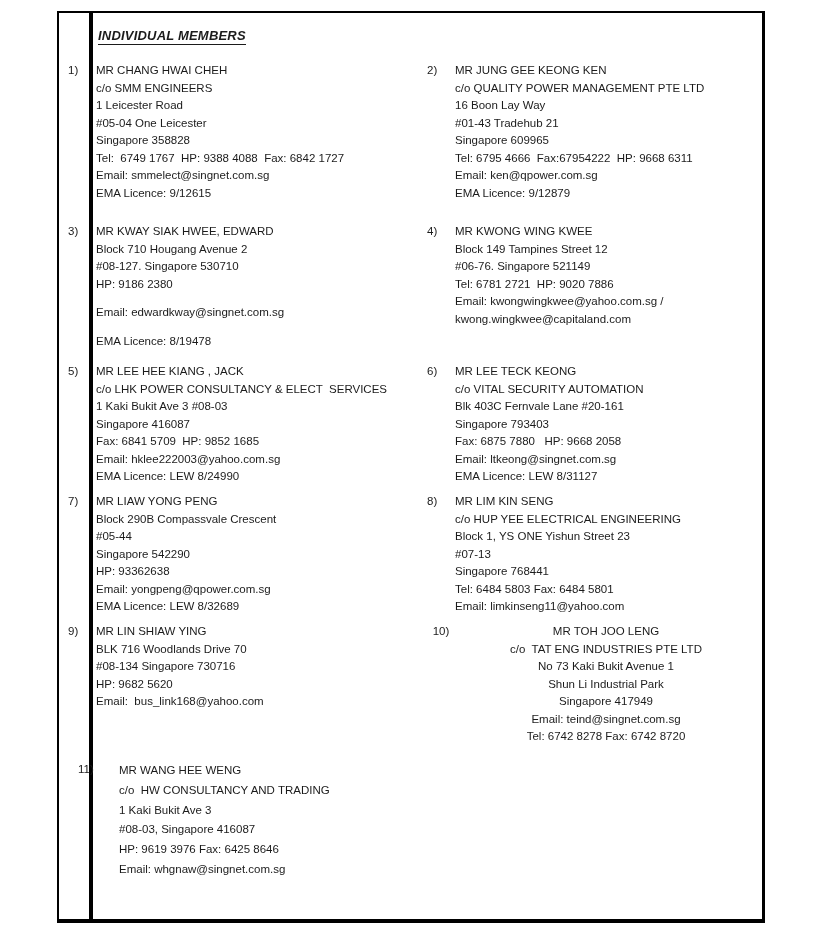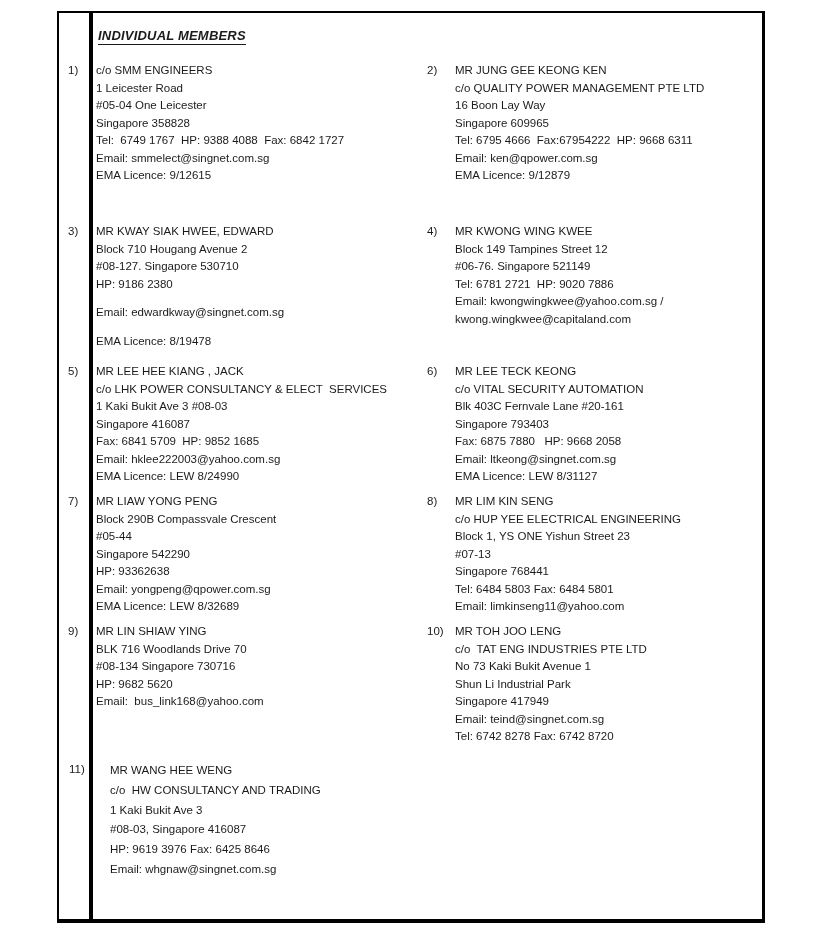--- a/index.html
+++ b/index.html
@@ -69,35 +69,37 @@
 <body>
 
 <div class="page">
   <div class="doc-frame">
     <div class="num-divider"></div>
     <h1 class="title">INDIVIDUAL MEMBERS</h1>
     <div>
         <div class="entry" style="top: 49px; left: 9px; width: 336px;">
     <div class="num">1)</div>
     <div class="lines">
+            <div class="line">MR CHANG HWAI CHEH</div>
             <div class="line">c/o SMM ENGINEERS</div>
             <div class="line">1 Leicester Road</div>
             <div class="line">#05-04 One Leicester</div>
             <div class="line">Singapore 358828</div>
             <div class="line">Tel:  6749 1767  HP: 9388 4088  Fax: 6842 1727</div>
             <div class="line">Email: smmelect@singnet.com.sg</div>
             <div class="line">EMA Licence: 9/12615</div>
           </div>
   </div>
         <div class="entry" style="top: 49px; left: 368px; width: 330px;">
     <div class="num">2)</div>
     <div class="lines">
             <div class="line">MR JUNG GEE KEONG KEN</div>
             <div class="line">c/o QUALITY POWER MANAGEMENT PTE LTD</div>
             <div class="line">16 Boon Lay Way</div>
+            <div class="line">#01-43 Tradehub 21</div>
             <div class="line">Singapore 609965</div>
             <div class="line">Tel: 6795 4666  Fax:67954222  HP: 9668 6311</div>
             <div class="line">Email: ken@qpower.com.sg</div>
             <div class="line">EMA Licence: 9/12879</div>
           </div>
   </div>
         <div class="entry" style="top: 210px; left: 9px; width: 336px;">
     <div class="num">3)</div>
     <div class="lines">
             <div class="line">MR KWAY SIAK HWEE, EDWARD</div>
@@ -172,33 +174,33 @@
         <div class="entry" style="top: 610px; left: 9px; width: 336px;">
     <div class="num">9)</div>
     <div class="lines">
             <div class="line">MR LIN SHIAW YING</div>
             <div class="line">BLK 716 Woodlands Drive 70</div>
             <div class="line">#08-134 Singapore 730716</div>
             <div class="line">HP: 9682 5620</div>
             <div class="line">Email:  bus_link168@yahoo.com</div>
           </div>
   </div>
-        <div class="entry" style="top: 610px; left: 368px; width: 330px;">
+        <div class="entry" style="top: 610px; left: 368px; width: 330px; text-align: center;">
     <div class="num">10)</div>
     <div class="lines">
             <div class="line">MR TOH JOO LENG</div>
             <div class="line">c/o  TAT ENG INDUSTRIES PTE LTD</div>
             <div class="line">No 73 Kaki Bukit Avenue 1</div>
             <div class="line">Shun Li Industrial Park</div>
             <div class="line">Singapore 417949</div>
             <div class="line">Email: teind@singnet.com.sg</div>
             <div class="line">Tel: 6742 8278 Fax: 6742 8720</div>
           </div>
   </div>
-        <div class="entry wide" style="top: 748px; left: 10px; width: 336px;">
+        <div class="entry wide" style="top: 748px; left: 19px; width: 336px;">
     <div class="num">11)</div>
     <div class="lines">
             <div class="line">MR WANG HEE WENG</div>
             <div class="line">c/o  HW CONSULTANCY AND TRADING</div>
             <div class="line">1 Kaki Bukit Ave 3</div>
             <div class="line">#08-03, Singapore 416087</div>
             <div class="line">HP: 9619 3976 Fax: 6425 8646</div>
             <div class="line">Email: whgnaw@singnet.com.sg</div>
           </div>
   </div>

